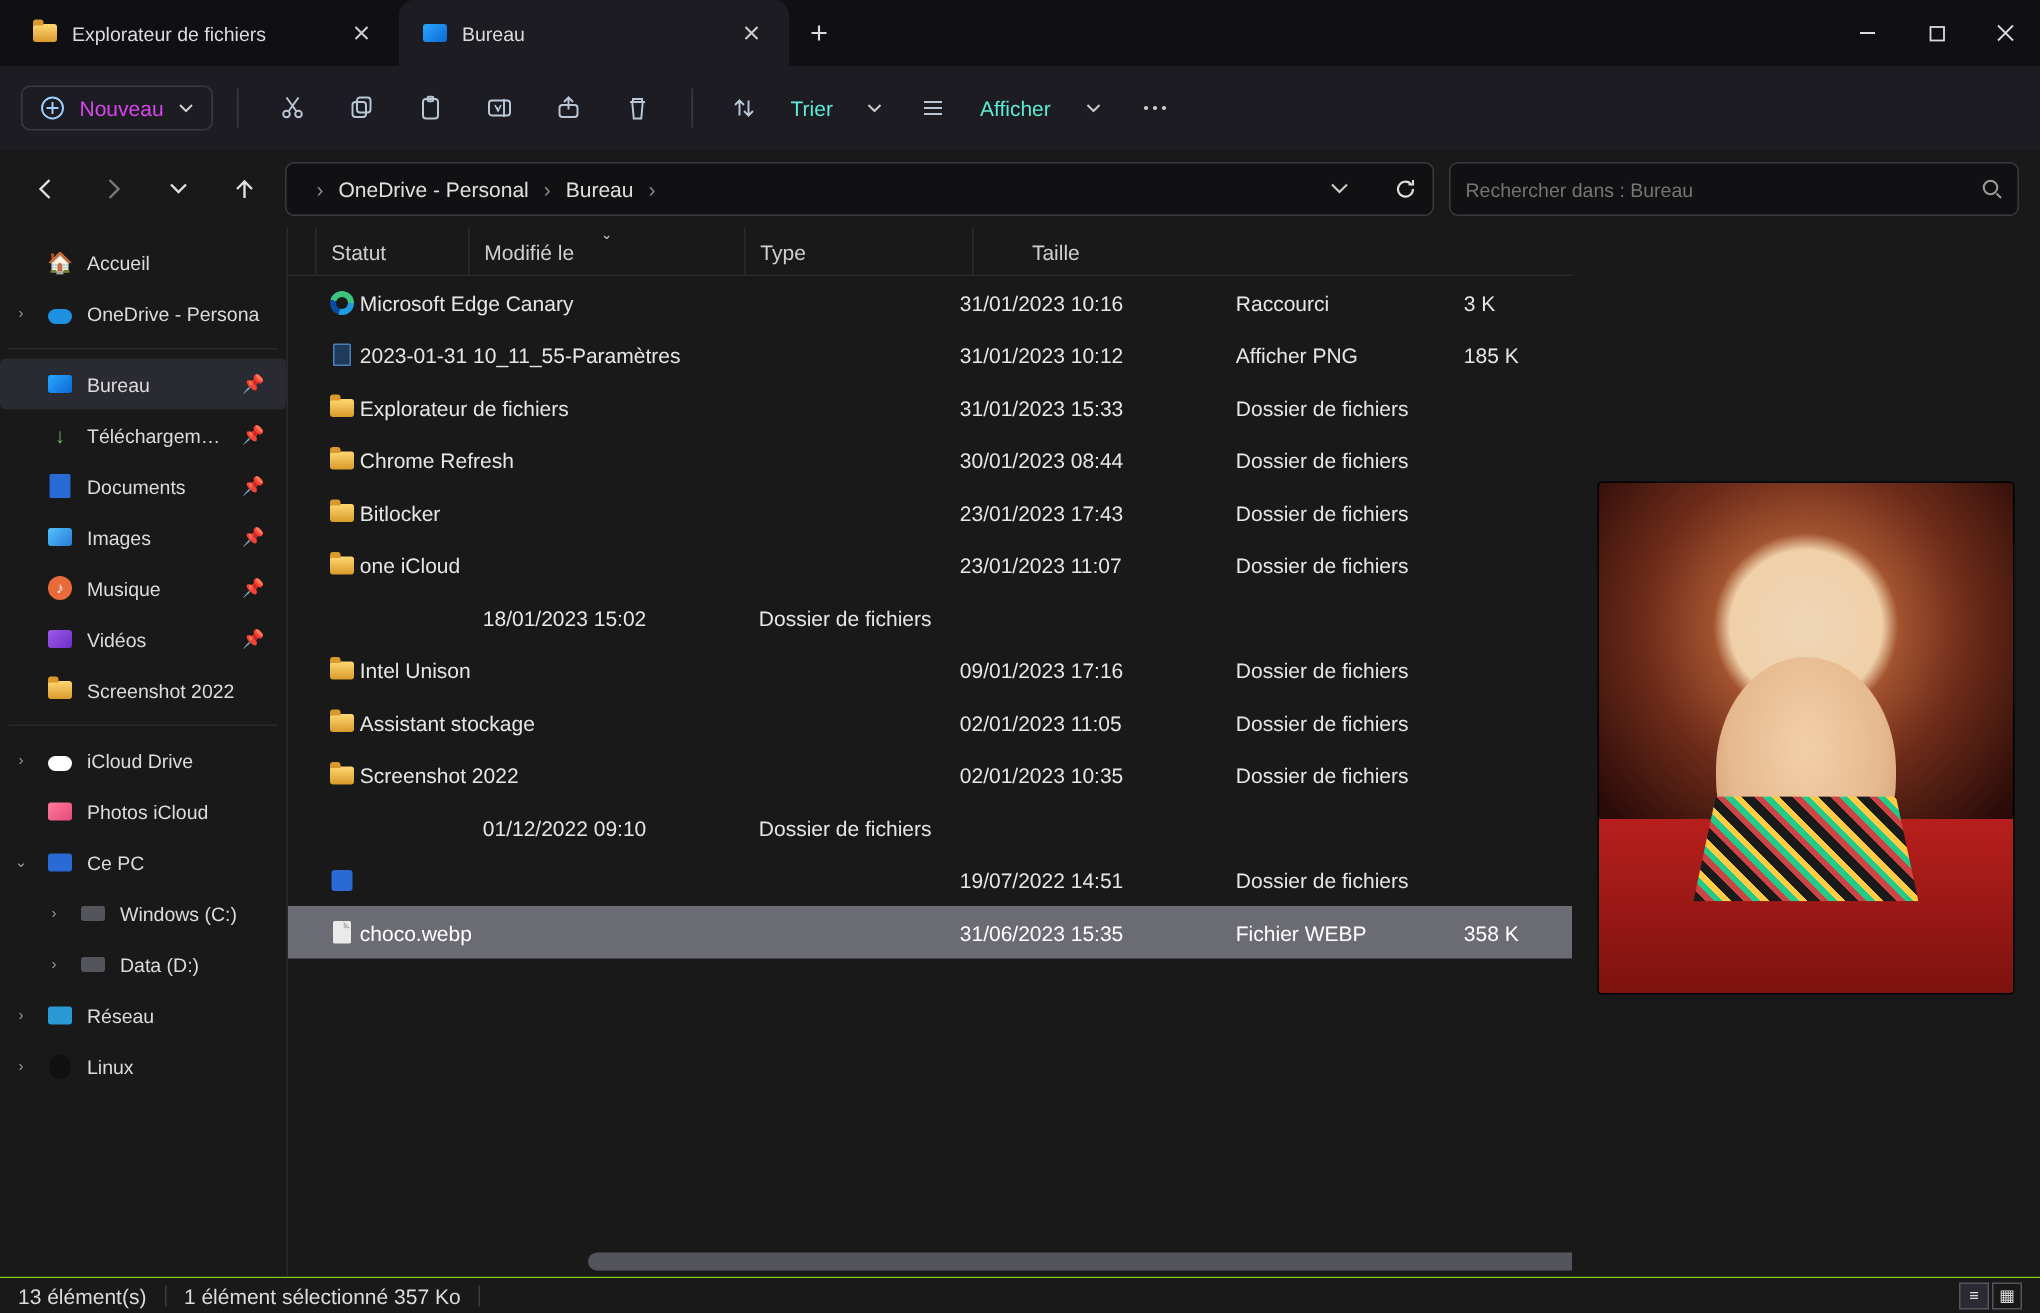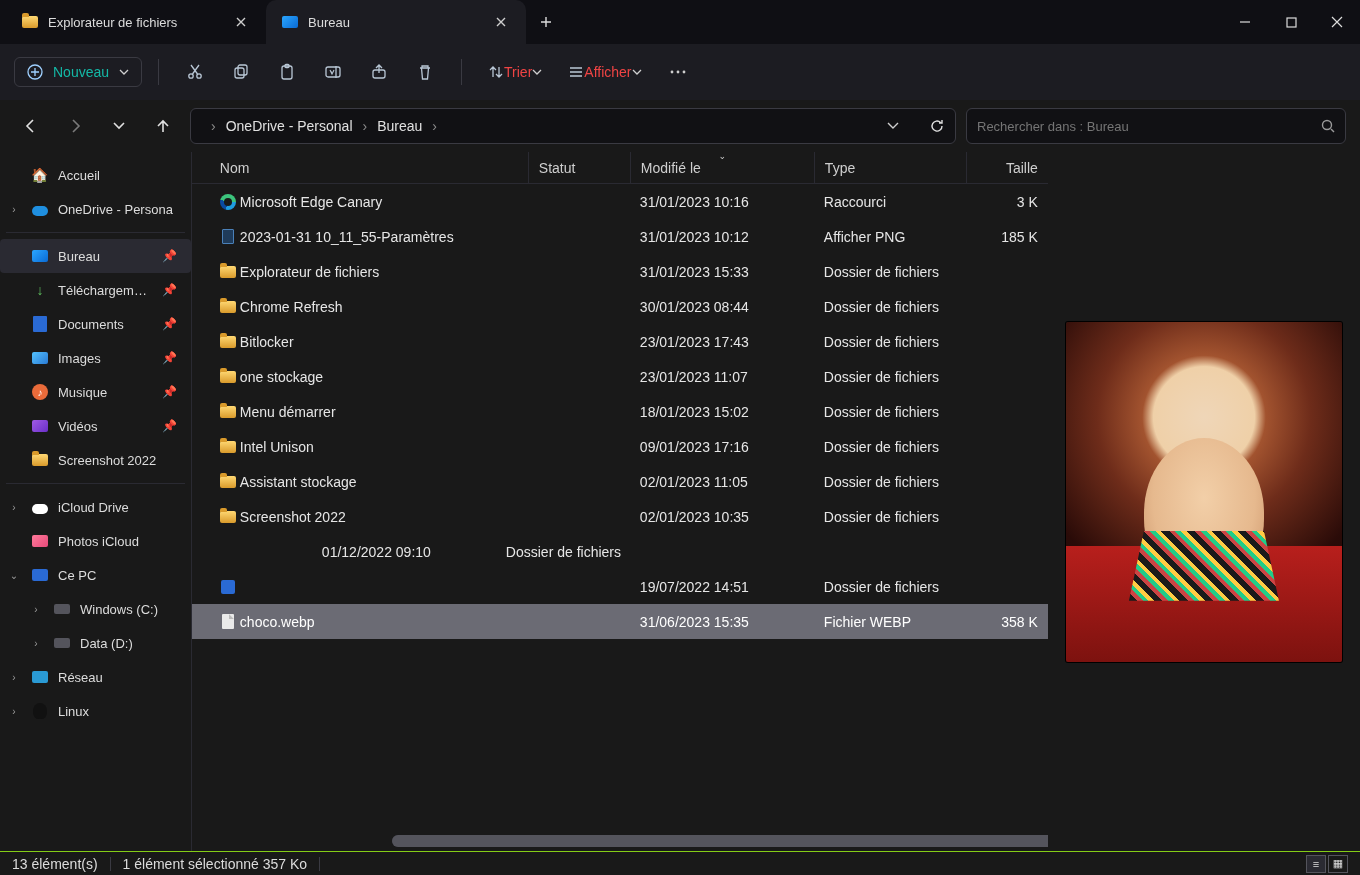--- a/index.html
+++ b/index.html
@@ -13,24 +13,24 @@
 .tab.active { background: #1c1c22; border-top-left-radius: 10px; border-top-right-radius: 10px; }
 .tab .tab-icon { width: 16px; height: 16px; display: flex; align-items: center; justify-content: center; }
 .tab .tab-label { flex: 1; font-size: 13px; }
 .tab .tab-close { width: 26px; height: 26px; display: flex; align-items: center; justify-content: center; color: #cfcfcf; border-radius: 4px; }
 .newtab { width: 40px; display: flex; align-items: center; justify-content: center; color: #dcdcdc; }
 .win-controls { display: flex; align-items: stretch; }
 .win-btn { width: 46px; display: flex; align-items: center; justify-content: center; color: #dcdcdc; }
 
 
 .toolbar { height: 56px; background: #1c1c22; display: flex; align-items: center; padding: 0 14px; gap: 6px; }
-.new-btn { display: flex; align-items: center; gap: 10px; padding: 6px 12px; border: 1px solid #3a3a42; border-radius: 6px; color: #14b8a6; }
+.new-btn { display: flex; align-items: center; gap: 10px; padding: 6px 12px; border: 1px solid #3a3a42; border-radius: 6px; color: #d946ef; }
 .tb-divider { width: 1px; height: 26px; background: #3a3a42; margin: 0 10px; }
 .tb-icon { width: 40px; height: 40px; display: flex; align-items: center; justify-content: center; color: #b9c7d6; border-radius: 6px; }
-.tb-labelled { display: flex; align-items: center; gap: 0; padding: 6px 10px; color: #ef4444; }
+.tb-labelled { display: flex; align-items: center; gap: 23px; padding: 6px 10px; color: #5eead4; }
 
 
 .navrow { height: 52px; display: flex; align-items: center; padding: 0 14px; gap: 10px; background: #191919; }
 .nav-icon { width: 34px; height: 34px; display: flex; align-items: center; justify-content: center; color: #bfbfbf; }
 .addressbar { flex: 1; height: 36px; background: #111114; border: 1px solid #3a3a42; border-radius: 6px; display: flex; align-items: center; padding: 0 10px; gap: 10px; color: #e0e0e0; }
 .addr-crumb { display: flex; align-items: center; gap: 10px; }
 .addr-chev { color: #8b8b8b; }
 .addr-spacer { flex: 1; }
 .searchbox { width: 380px; height: 36px; background: #111114; border: 1px solid #3a3a42; border-radius: 6px; display: flex; align-items: center; padding: 0 10px; color: #9a9a9a; }
 .searchbox input { flex: 1; background: transparent; border: none; outline: none; color: #e0e0e0; font-size: 13px; }
@@ -62,21 +62,21 @@
 .sort-chev { position:absolute; left:50%; top:-1px; transform:translateX(-50%); font-size:9px; color:#cfcfcf; }
 
 .filelist { flex: 1; overflow: hidden; position: relative; }
 .row { display: flex; align-items: center; height: 35px; padding-left: 18px; color: #e6e6e6; }
 .row.selected { background: #6b6b74; color: #fff; }
 .cell { padding: 0 10px; font-size: 14px; }
 .cell-name { width: 318px; display:flex; align-items:center; gap: 4px; }
 .cell-status { width: 102px; }
 .cell-modified { width: 184px; }
 .cell-type { width: 152px; }
-.cell-size { width: 82px; text-align: right; }
+.cell-size { width: 82px; }
 .row-icon { width: 16px; height: 16px; display:flex; align-items:center; justify-content:center; }
 
 .hscroll { position: absolute; bottom: 4px; left: 200px; width: 820px; height: 12px; background: #2a2a32; border-radius: 6px; }
 .hscroll-thumb { position:absolute; left:0; top:0; width: 810px; height:12px; background:#54545c; border-radius:6px; }
 
 
 .previewpane { width: 314px; background: #191919; display:flex; align-items:flex-start; justify-content:center; padding-top: 170px; }
 .preview-img { width: 276px; height: 340px; border-radius: 2px; overflow: hidden; background: radial-gradient(circle at 50% 28%, #efd6b8 0%, #efd0a8 18%, #a2532f 22%, #6e2c1a 38%, #2a0b08 64%, #140606 100%); position:relative; box-shadow: 0 0 0 1px #000; }
 .preview-face { position:absolute; top:34%; left:50%; transform:translateX(-50%); width:120px; height:150px; background: radial-gradient(ellipse at 50% 40%, #f2cfa8 0%, #e6b98e 60%, #c89066 100%); border-radius: 50% 50% 46% 46%; }
 .preview-shirt { position:absolute; bottom:0; left:0; right:0; height:34%; background: linear-gradient(180deg,#b81f1c,#7d120f); }
@@ -429,23 +429,20 @@
           <span class="icon">
             <span class="linux-glyph"></span>
           </span>
           <span class="label">Linux</span>
         </div>
       </div>
   </div>
 
   <div class="filepane">
     <div class="headerrow">
-      <div class="col first col-name">
-          <span>Nom</span>
-        </div>
       <div class="col col-status">
           <span>Statut</span>
         </div>
       <div class="col col-modified">
         <span class="sort-chev">⌄</span>
         <span>Modifié le</span>
       </div>
       <div class="col col-type">
           <span>Type</span>
         </div>
@@ -513,34 +510,28 @@
             <div class="cell cell-status"></div>
             <div class="cell cell-modified">23/01/2023 17:43</div>
             <div class="cell cell-type">Dossier de fichiers</div>
             <div class="cell cell-size"></div>
           </div>
           <div class="row">
             <div class="cell cell-name">
               <span class="row-icon">
                 <span class="folder-glyph"></span>
               </span>
-              <span>one stockage</span>
+              <span>one iCloud</span>
             </div>
             <div class="cell cell-status"></div>
             <div class="cell cell-modified">23/01/2023 11:07</div>
             <div class="cell cell-type">Dossier de fichiers</div>
             <div class="cell cell-size"></div>
           </div>
           <div class="row">
-            <div class="cell cell-name">
-              <span class="row-icon">
-                <span class="folder-glyph"></span>
-              </span>
-              <span>Menu démarrer</span>
-            </div>
             <div class="cell cell-status"></div>
             <div class="cell cell-modified">18/01/2023 15:02</div>
             <div class="cell cell-type">Dossier de fichiers</div>
             <div class="cell cell-size"></div>
           </div>
           <div class="row">
             <div class="cell cell-name">
               <span class="row-icon">
                 <span class="folder-glyph"></span>
               </span>

